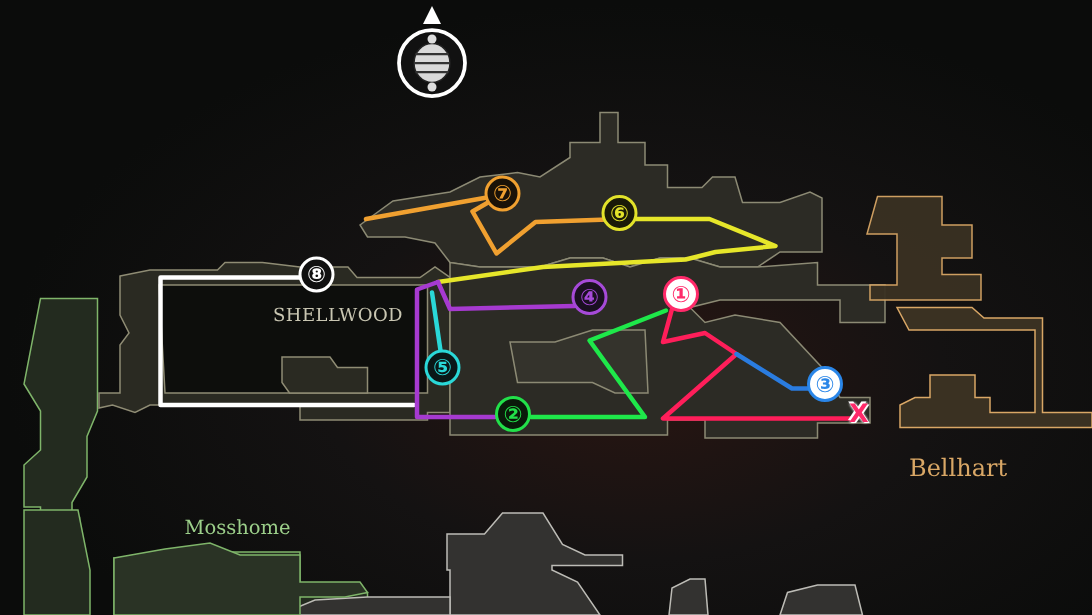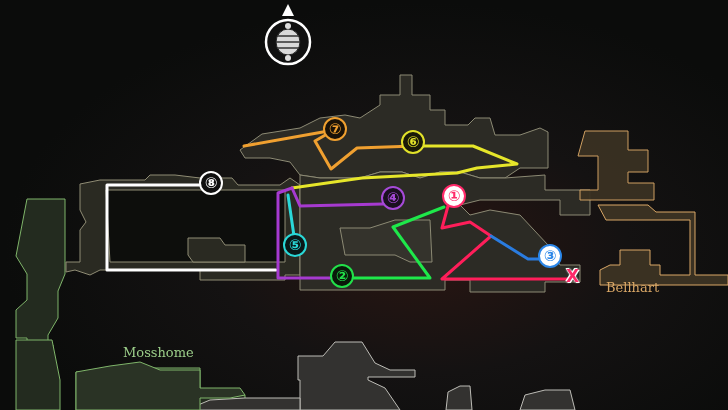--- a/index.html
+++ b/index.html
@@ -2,21 +2,21 @@
 <html><head>
 <meta charset="utf-8">
 <style>
   html,body{margin:0;padding:0;}
   body{width:728px;height:410px;overflow:hidden;background:#0b0c0b;font-family:"DejaVu Serif",serif;}
   #map{position:absolute;left:0;top:0;width:728px;height:410px;
     background:radial-gradient(ellipse at 420px 250px,#2a1612 0%,#141212 35%,#0b0c0b 70%),#0b0c0b;}
   svg{position:absolute;left:0;top:0;}
   .area-label{position:absolute;font-family:"DejaVu Serif",serif;white-space:nowrap;}
   #lbl-shell{left:182px;top:203px;font-size:12px;color:#c9c6b2;letter-spacing:0.3px;}
-  #lbl-bell{left:606px;top:280px;font-size:13px;color:#d9a766;}
+  #lbl-bell{left:606px;top:302px;font-size:16px;color:#d9a766;}
   #lbl-moss{left:123px;top:345px;font-size:13px;color:#9ccf8a;}
   .marker{position:absolute;width:24px;height:24px;border-radius:50%;box-sizing:border-box;
     display:flex;align-items:center;justify-content:center;font-family:"DejaVu Sans",sans-serif;
     font-weight:bold;font-size:15px;line-height:1;}
   .x-mark{position:absolute;font-family:"DejaVu Sans",sans-serif;font-weight:bold;font-size:17px;
     color:#ff2a6a;text-shadow:0 0 2px #fff,0 0 2px #fff,1px 1px 0 #fff,-1px -1px 0 #fff;}
 </style>
 </head>
 <body>
 
@@ -72,20 +72,21 @@
     <g transform="translate(288,42)">
       <circle r="22" fill="#111" stroke="#fff" stroke-width="2.5"></circle>
       <path d="M0 -38 L-6 -26 L6 -26 Z" fill="#fff"></path>
       <ellipse rx="12" ry="13" fill="#d9d9d9" stroke="#222" stroke-width="1"></ellipse>
       <path d="M-11 -6 L11 -6 M-12 0 L12 0 M-11 6 L11 6" stroke="#333" stroke-width="1.5"></path>
       <circle cy="-16" r="3" fill="#ddd"></circle>
       <circle cy="16" r="3" fill="#ddd"></circle>
     </g>
   </svg>
 
+  <div id="lbl-shell" class="area-label">SHELLWOOD</div>
   <div id="lbl-bell" class="area-label">Bellhart</div>
   <div id="lbl-moss" class="area-label">Mosshome</div>
 
   <div class="marker" style="left:442px;top:184px;background:#fff;border:2px solid #ff2a6a;color:#ff2a6a;">①</div>
   <div class="marker" style="left:330px;top:264px;background:#0a1a0a;border:2px solid #22e04a;color:#22e04a;">②</div>
   <div class="marker" style="left:538px;top:244px;background:#fff;border:2px solid #2a86e8;color:#2a86e8;">③</div>
   <div class="marker" style="left:381px;top:186px;background:#1a1020;border:2px solid #a64ad8;color:#a64ad8;">④</div>
   <div class="marker" style="left:283px;top:233px;background:#0a1818;border:2px solid #2ad8d8;color:#2ad8d8;">⑤</div>
   <div class="marker" style="left:401px;top:130px;background:#1a1a08;border:2px solid #e2e22a;color:#e2e22a;">⑥</div>
   <div class="marker" style="left:323px;top:117px;background:#1a1208;border:2px solid #f0a030;color:#f0a030;">⑦</div>

